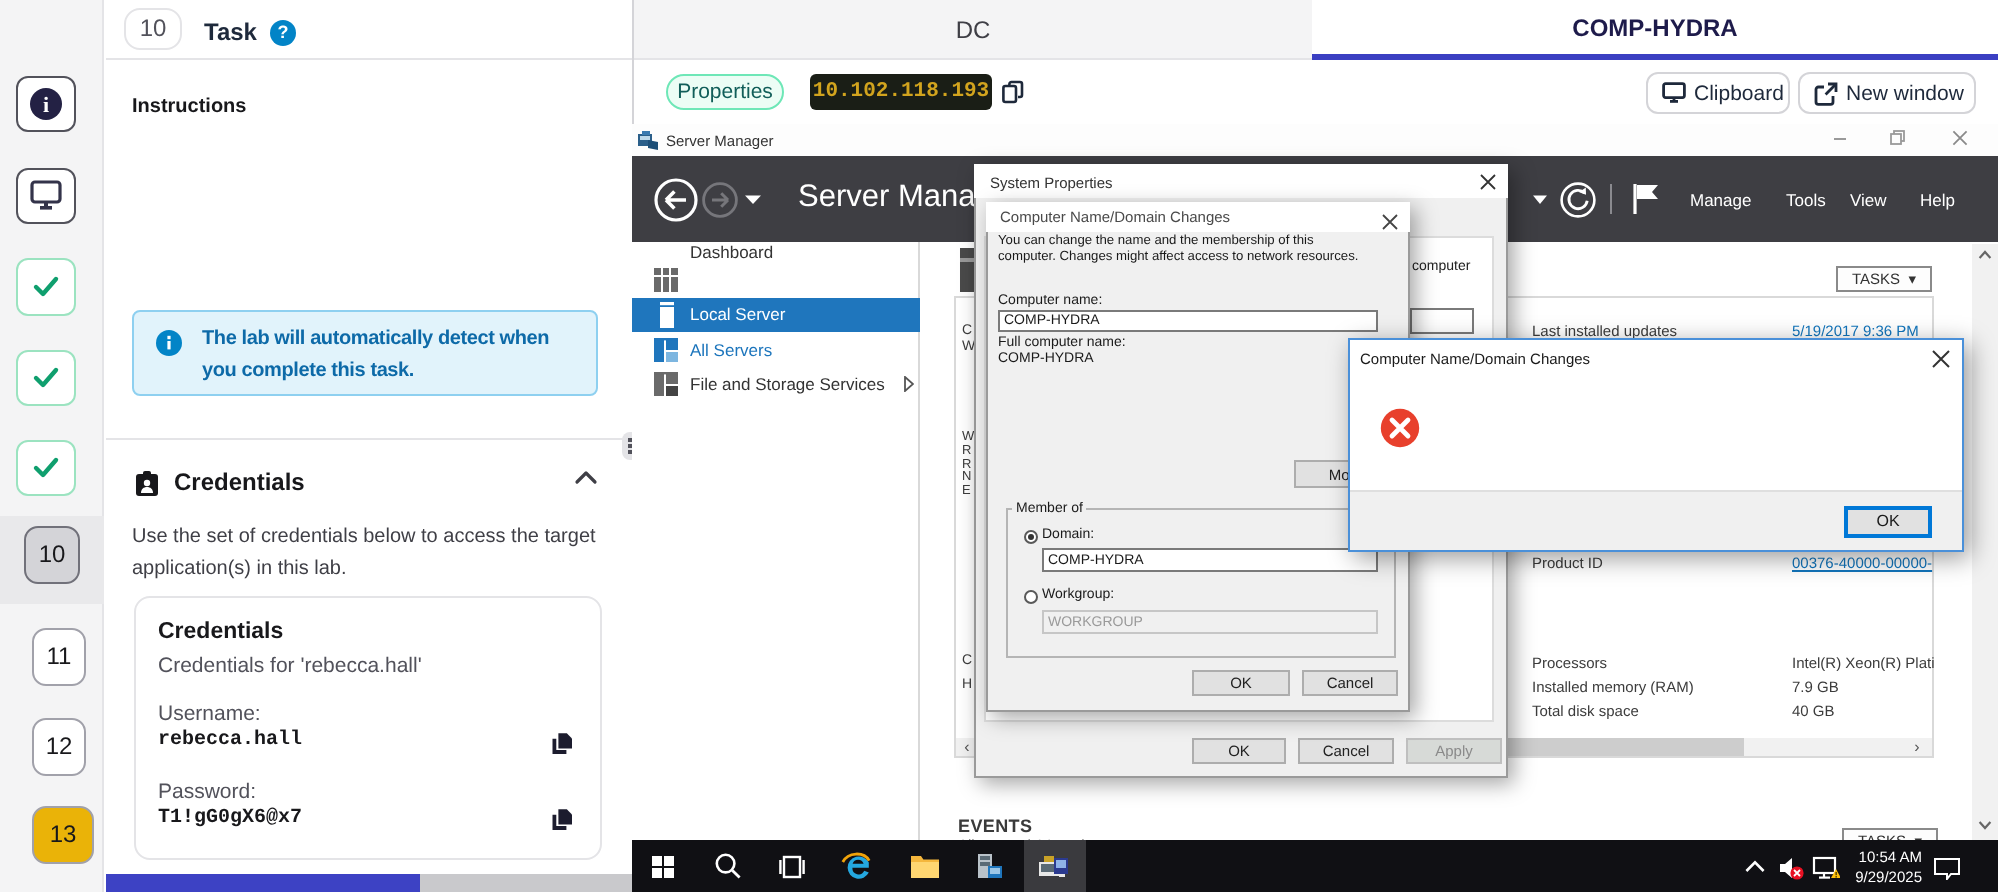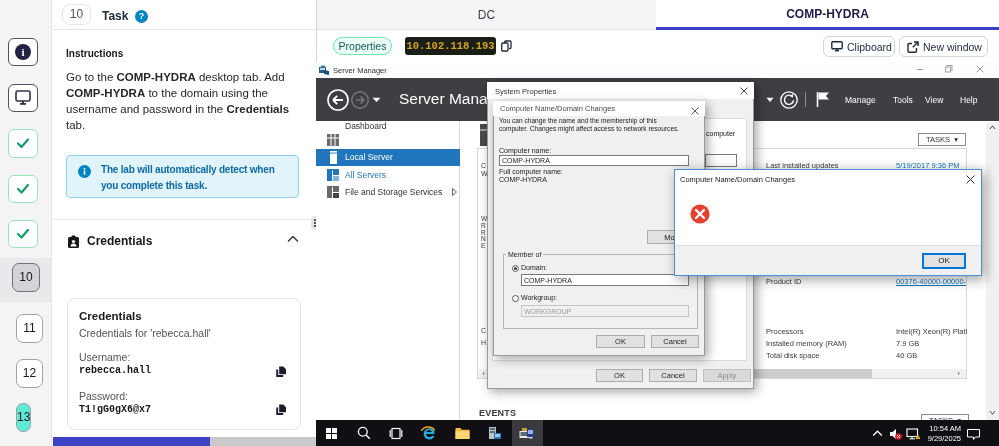--- a/index.html
+++ b/index.html
@@ -41,29 +41,28 @@
       </svg>
   </div>
   <div class="abs chk" style="left:8px;top:220px;width:30px;height:28px;background:#fff;border:1px solid #9be3c0;border-radius:6px;">
     <svg width="28" height="26" viewBox="0 0 28 26">
         <path d="M9 13 L12.5 16.5 L19 9" fill="none" stroke="#0f9f6e" stroke-width="2.2" stroke-linecap="round" stroke-linejoin="round"></path>
       </svg>
   </div>
   <div class="abs" style="left:12px;top:263px;width:28px;height:29px;background:#d4d4d8;border:1px solid #71717a;border-radius:7px;line-height:27px;text-align:center;font-size:12px;color:#18181b;">10</div>
   <div class="abs" style="left:16px;top:314px;width:27px;height:29px;background:#fff;border:1px solid #a1a1aa;border-radius:7px;line-height:27px;text-align:center;font-size:12px;color:#18181b;">11</div>
   <div class="abs" style="left:16px;top:359px;width:27px;height:29px;background:#fff;border:1px solid #a1a1aa;border-radius:7px;line-height:27px;text-align:center;font-size:12px;color:#18181b;">12</div>
-  <div class="abs" style="left:16px;top:403px;width:15px;height:29px;background:#5eead4;border:1px solid #a1a1aa;border-radius:7px;line-height:27px;text-align:center;font-size:12px;color:#18181b;">13</div>
+  <div class="abs" style="left:16px;top:403px;width:31px;height:29px;background:#eab308;border:1px solid #a1a1aa;border-radius:7px;line-height:27px;text-align:center;font-size:12px;color:#18181b;">13</div>
 
   <div class="abs" style="left:53px;top:0;width:263px;height:30px;background:#fff;border-bottom:1px solid #e4e4e7;"></div>
   <div class="abs" style="left:62px;top:4px;width:29px;height:21px;border:1px solid #e4e4e7;border-radius:8px;line-height:19px;text-align:center;font-size:12px;color:#52525b;background:#fff;">10</div>
   <div class="abs" style="left:102px;top:9px;font-size:12px;font-weight:bold;color:#1e293b;">Task</div>
   <div class="abs" style="left:135px;top:10px;width:13px;height:13px;border-radius:50%;background:#0284c7;color:#fff;font-size:9px;font-weight:bold;text-align:center;line-height:13px;">?</div>
 
   <div class="abs" style="left:66px;top:48px;font-size:10px;font-weight:bold;color:#18181b;">Instructions</div>
-  <div class="abs" style="left:66px;top:69px;font-size:11.5px;line-height:16px;color:#27272a;white-space:nowrap;">Go to the <b>COMP-HYDRA</b> desktop tab. Add<br><b>COMP-HYDRA</b> to the domain using the<br>username and password in the <b>Credentials</b><br>tab.</div>
 
   <div class="abs" style="left:66px;top:155px;width:233px;height:43px;background:#e1f3fb;border:1px solid #8ed0f0;border-radius:4px;"></div>
   <div class="abs" style="left:78px;top:165px;width:13px;height:13px;">
     <svg width="13" height="13" viewBox="0 0 13 13">
         <circle cx="6.5" cy="6.5" r="6.5" fill="#0284c7"></circle>
         <rect x="5.7" y="5.5" width="1.6" height="4.2" fill="#fff"></rect>
         <rect x="5.7" y="2.9" width="1.6" height="1.7" fill="#fff"></rect>
       </svg>
   </div>
   <div class="abs" style="left:101px;top:162px;font-size:10px;letter-spacing:-0.2px;font-weight:bold;color:#0d6aa8;line-height:16px;white-space:nowrap;">The lab will automatically detect when<br>you complete this task.</div>
@@ -77,20 +76,21 @@
         <circle cx="6.5" cy="6.5" r="1.6" fill="#fff"></circle>
         <path d="M3.5 11.5 c0-2 1.4-3 3-3 s3 1 3 3z" fill="#fff"></path>
       </svg>
   </div>
   <div class="abs" style="left:87px;top:234px;font-size:12px;font-weight:bold;color:#18181b;">Credentials</div>
   <div class="abs" style="left:287px;top:235px;width:12px;height:8px;">
     <svg width="12" height="8" viewBox="0 0 12 8">
         <path d="M1.5 6 L6 1.5 L10.5 6" fill="none" stroke="#3f3f46" stroke-width="1.6" stroke-linecap="round" stroke-linejoin="round"></path>
       </svg>
   </div>
+  <div class="abs" style="left:66px;top:261px;font-size:10px;line-height:16px;color:#3f3f46;white-space:nowrap;">Use the set of credentials below to access the target<br>application(s) in this lab.</div>
 
   <div class="abs" style="left:67px;top:298px;width:234px;height:132px;border:1px solid #e4e4e7;border-radius:8px;background:#fff;"></div>
   <div class="abs" style="left:79px;top:310px;font-size:11.5px;font-weight:bold;color:#18181b;">Credentials</div>
   <div class="abs" style="left:79px;top:327px;font-size:10.5px;color:#52525b;">Credentials for 'rebecca.hall'</div>
   <div class="abs" style="left:79px;top:351px;font-size:10.5px;color:#52525b;">Username:</div>
   <div class="abs mono" style="left:79px;top:365px;font-size:10px;font-weight:bold;color:#18181b;">rebecca.hall</div>
   <div class="abs" style="left:275px;top:366px;width:12px;height:12px;">
     <svg width="12" height="12" viewBox="0 0 12 12">
         <path d="M4.2 0.6 h4.2 l2.6 2.6 v5 h-6.8z" fill="#1c1c2e"></path>
         <path d="M2.2 3.4 v6.6 h6" fill="none" stroke="#1c1c2e" stroke-width="1.9"></path>

